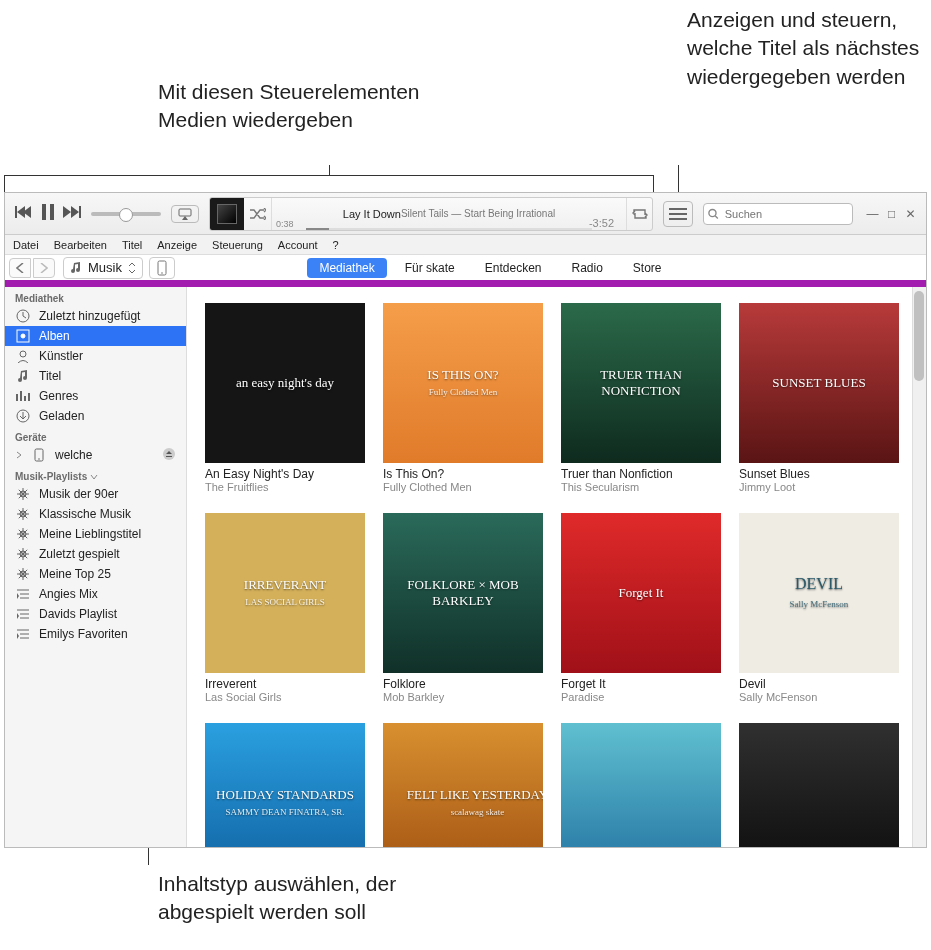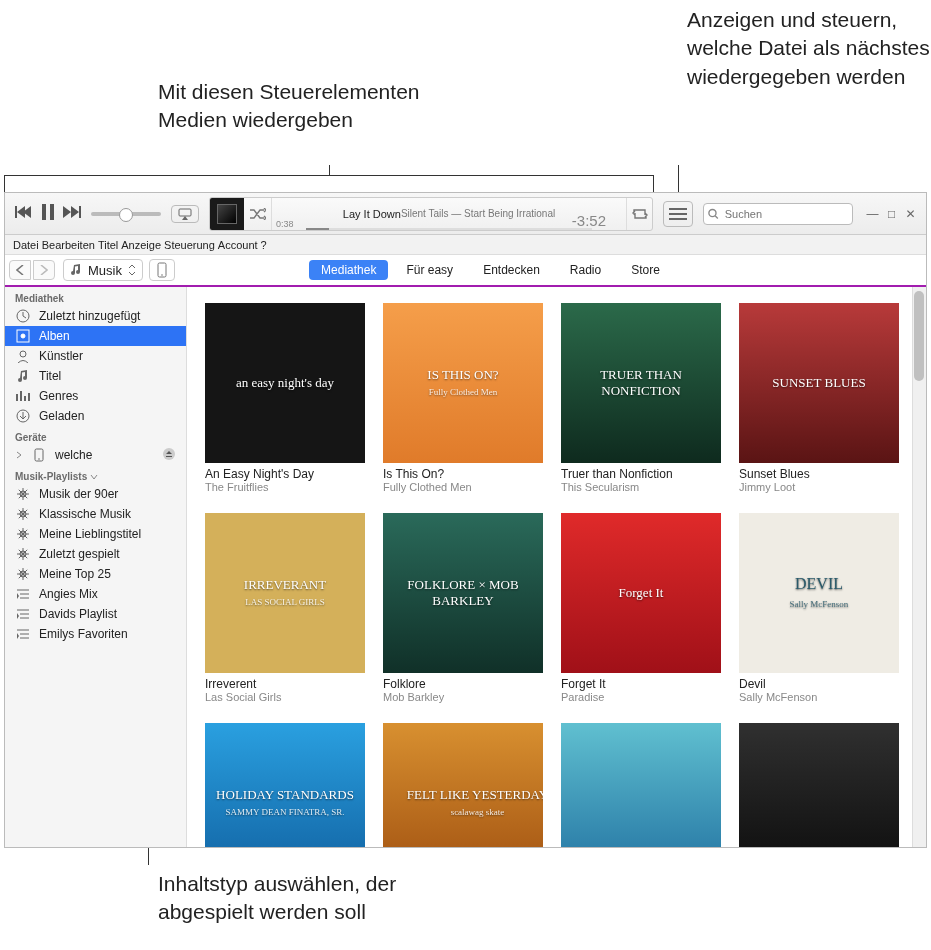--- a/index.html
+++ b/index.html
@@ -74,44 +74,44 @@
   }
   .lcd-art {
     width: 34px; background:#1a1a1a; display:flex; align-items:center; justify-content:center;
   }
   .lcd-art-inner { width:20px; height:20px; background:linear-gradient(135deg,#444,#000); border:1px solid #666;}
   .lcd-shuffle { width:28px; display:flex; align-items:center; justify-content:center; border-right:1px solid #ddd;}
   .lcd-main { flex:1; display:flex; flex-direction:row; justify-content:center; align-items:center; font-size:11px; position:relative; padding:0 36px;}
   .lcd-title { font-weight:500; }
   .lcd-sub { color:#777; font-size:10px; }
   .lcd-time-l { position:absolute; left:4px; bottom:1px; font-size:9px; color:#888;margin-top:11px;}
-  .lcd-time-r { position:absolute; right:20px; bottom:1px; font-size:15px; color:#888;}
+  .lcd-time-r { position:absolute; right:12px; bottom:1px; font-size:11px; color:#888;}
   .lcd-prog { position:absolute; left:34px; right:34px; bottom:0; height:2px; background:#ddd;}
   .lcd-prog::after{content:"";position:absolute;left:0;width:8%;height:100%;background:#888;}
   .lcd-repeat{ width:26px; display:flex; align-items:center; justify-content:center; border-left:1px solid #ddd;}
   .upnext-btn {
     width: 30px; height: 26px; border:1px solid #bbb; border-radius:4px;
     display:flex; align-items:center; justify-content:center;
   }
   .search {
     width: 150px; height: 22px; border:1px solid #bbb; border-radius:4px;
     display:flex; align-items:center; padding:0 4px; gap:4px; background:#fff;
   }
   .search input { border:none; outline:none; width:100%; font-size:11px; background:transparent;}
   .win-ctrls { display:flex; gap:8px; padding:0 4px;}
   .win-ctrls span { width:11px; height:11px; display:inline-flex; align-items:center; justify-content:center; font-size:12px; color:#666; cursor:pointer;}
   
   .menubar {
     height: 20px; background:#f2f2f2; border-bottom:1px solid #ddd;
-    display:flex; align-items:center; gap:3px; padding:0 8px; font-size:11px;
+    display:flex; align-items:center; gap:15px; padding:0 8px; font-size:11px;
   }
   .menubar span { cursor:default; }
   
   .navrow {
-    height: 32px; border-bottom:2px solid #a21caf; display:flex; align-items:center;
+    height: 32px; border-bottom:7px solid #a21caf; display:flex; align-items:center;
   }
   .navrow .navbtns { display:flex; align-items:center; gap:2px; padding:0 4px;}
   .navbtn { width:22px; height:20px; border:1px solid #ccc; display:flex; align-items:center; justify-content:center; background:#fafafa;}
   .navbtn:first-child{border-radius:4px 0 0 4px;}
   .navbtn:last-child{border-radius:0 4px 4px 0;}
   .media-select {
     margin-left:4px; height:22px; border:1px solid #ccc; border-radius:4px;
     display:flex; align-items:center; gap:6px; padding:0 6px; background:#fff;
   }
   .device-btn { margin-left:6px; width:26px; height:22px; border:1px solid #ccc; border-radius:4px; display:flex; align-items:center; justify-content:center;}
@@ -160,21 +160,21 @@
   .art9{background:linear-gradient(#2aa0e0,#1060a0);}
   .art10{background:linear-gradient(#d89030,#a05010);padding-left:29px;}
   .art11{background:linear-gradient(#60c0d0,#2070a0);}
   .art12{background:linear-gradient(#303030,#0a0a0a);}
   .art-label{position:absolute; font-family:Georgia,serif; text-shadow:0 1px 2px rgba(0,0,0,.6);}
 </style>
 </head>
 <body>
 
 <div class="annotation" style="left:158px; top:78px;">Mit diesen Steuerelementen Medien wiedergeben</div>
-<div class="annotation" style="left:687px; top:6px;">Anzeigen und steuern, welche Datei als nächstes wiedergegeben werden</div>
+<div class="annotation" style="left:687px; top:6px;">Anzeigen und steuern, welche Titel als nächstes wiedergegeben werden</div>
 <div class="annotation" style="left:158px; top:870px;">Inhaltstyp auswählen, der abgespielt werden soll</div>
 
 <div style="position:absolute; left:4px; top:175px; width:650px; height:18px; border-top:1px solid #333; border-left:1px solid #333; border-right:1px solid #333;"></div>
 <div style="position:absolute; left:329px; top:165px; width:1px; height:10px; background:#333;"></div>
 <div style="position:absolute; left:678px; top:165px; width:1px; height:29px; background:#333;"></div>
 <div style="position:absolute; left:148px; top:275px; width:1px; height:590px; background:#333;"></div>
 
 <div class="window">
 
   <div class="playerbar">
@@ -283,21 +283,21 @@
         </svg>
     </div>
     <div class="device-btn">
       <svg width="10" height="16">
           <rect x="1" y="1" width="8" height="14" rx="1.5" stroke="#777" fill="none"></rect>
           <circle cx="5" cy="13" r="0.8" fill="#777"></circle>
         </svg>
     </div>
     <div class="tabs" id="tabs">
         <div class="tab active">Mediathek</div>
-        <div class="tab">Für easy</div>
+        <div class="tab">Für skate</div>
         <div class="tab">Entdecken</div>
         <div class="tab">Radio</div>
         <div class="tab">Store</div>
       </div>
     <div style="width:120px"></div>
   </div>
 
   <div class="body">
     <div class="sidebar" id="sidebar">
         <div class="sb-head">Mediathek</div>

